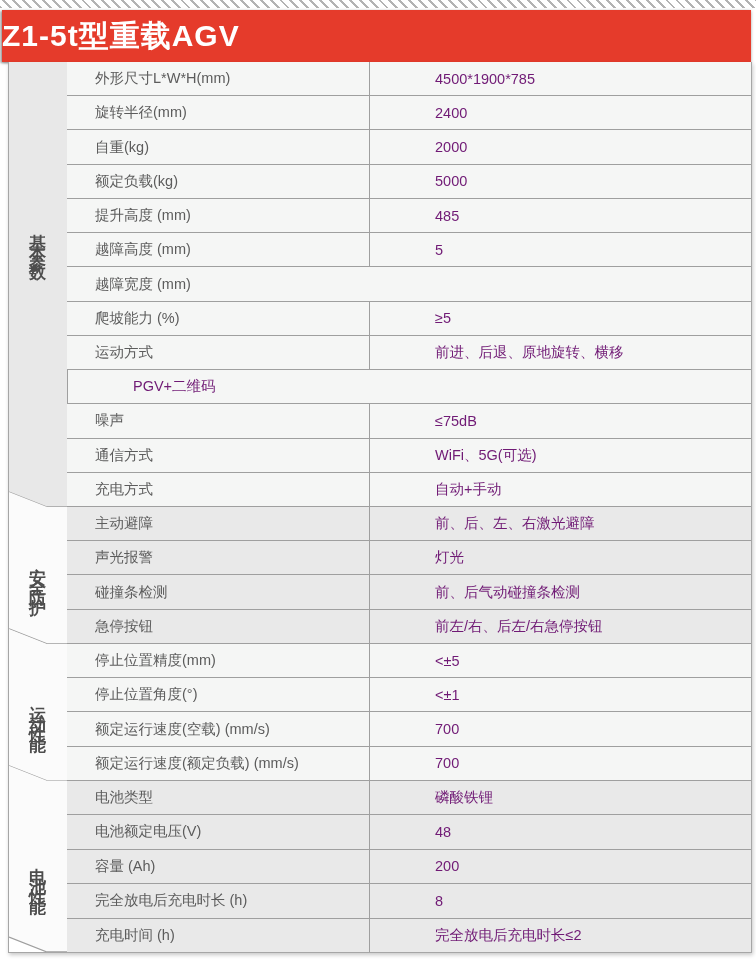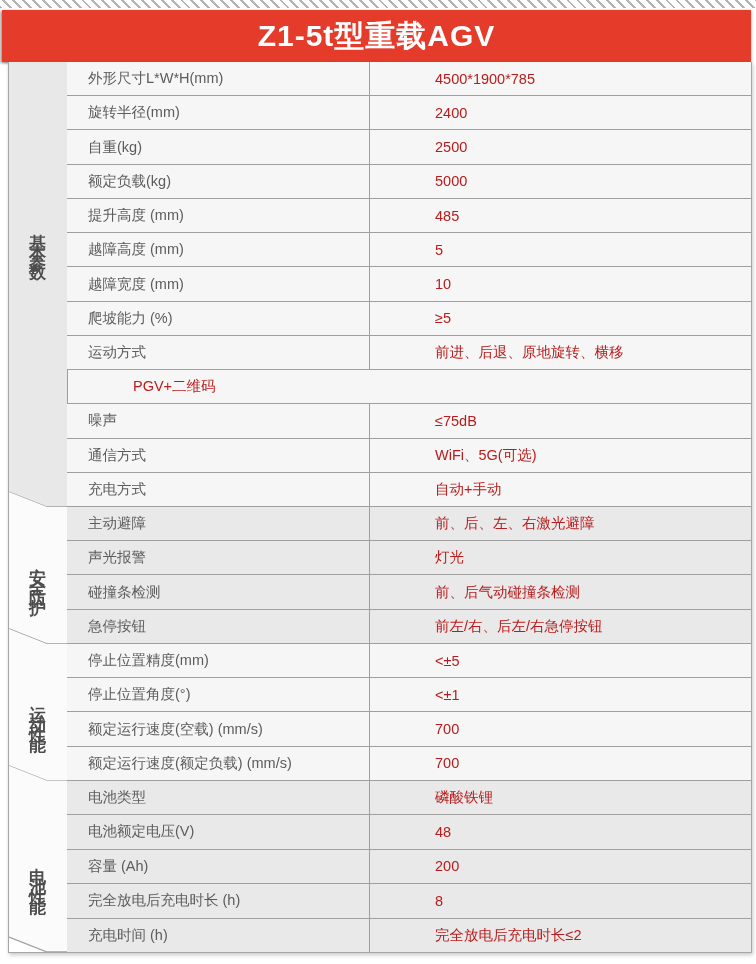--- a/index.html
+++ b/index.html
@@ -6,21 +6,21 @@
   body{
     width:756px;height:964px;position:relative;overflow:hidden;
     font-family:"Liberation Sans","DejaVu Sans",sans-serif;
   }
   .hatch-strip{
     position:absolute;top:0;left:0;width:756px;height:8px;
     background:repeating-linear-gradient(45deg,#b3b3b3 0 2px,#ffffff 2px 7px);
   }
   .header-bar{
     position:absolute;top:10px;left:2px;width:749px;height:52px;
-    display:flex;align-items:center;justify-content:center;
+    display:flex;align-items:center;justify-content:flex-start;
     box-shadow:0 1px 3px rgba(0,0,0,0.35), -2px 1px 2px rgba(0,0,0,0.25);
   }
   .header-bar .title{
     color:#ffffff;font-size:30px;font-weight:800;letter-spacing:1px;
   }
   .spec-card{
     position:absolute;top:62px;left:8px;width:742px;height:890px;
     border-left:1.5px solid #a6a6a6;border-right:1.5px solid #a6a6a6;border-bottom:1.5px solid #a6a6a6;
     box-sizing:content-box;display:flex;background:#ffffff;
     box-shadow:1px 2px 4px rgba(0,0,0,0.22);
@@ -36,26 +36,26 @@
     font-size:17px;font-weight:bold;color:#4d4d4d;letter-spacing:10px;
     white-space:nowrap;
   }
   .table-body{flex:1;display:flex;flex-direction:column;height:890px;}
   .section{display:flex;flex-direction:column;}
   .row{display:flex;box-sizing:border-box;border-bottom:1px solid #9f9f9f;flex:1;}
   .section:last-child .row:last-child{border-bottom:none;}
   .section.light .row{background:#f5f6f5;}
   .section.dark .row{background:#e9e9e9;}
   .cell-label{
-    width:302px;flex:0 0 302px;box-sizing:border-box;padding-left:21px;
+    width:302px;flex:0 0 302px;box-sizing:border-box;padding-left:28px;
     display:flex;align-items:center;font-size:14.5px;color:#5c5c5c;
   }
   .cell-value{
     flex:1;box-sizing:border-box;border-left:1px solid #9f9f9f;padding-left:65px;
-    display:flex;align-items:center;font-size:14.5px;color:#b91c1c;
+    display:flex;align-items:center;font-size:14.5px;color:#701a75;
   }
 </style>
 </head>
 <body>
 
 <div class="hatch-strip"></div>
 
 <div class="header-bar" style="background: rgb(229, 59, 43);">
   <div class="title">Z1-5t型重载AGV</div>
 </div>
@@ -82,37 +82,36 @@
         <div class="row">
           <div class="cell-label">外形尺寸L*W*H(mm)</div>
           <div class="cell-value">4500*1900*785</div>
         </div>
         <div class="row">
           <div class="cell-label">旋转半径(mm)</div>
           <div class="cell-value">2400</div>
         </div>
         <div class="row">
           <div class="cell-label">自重(kg)</div>
-          <div class="cell-value">2500</div>
+          <div class="cell-value">2000</div>
         </div>
         <div class="row">
           <div class="cell-label">额定负载(kg)</div>
           <div class="cell-value">5000</div>
         </div>
         <div class="row">
           <div class="cell-label">提升高度 (mm)</div>
           <div class="cell-value">485</div>
         </div>
         <div class="row">
           <div class="cell-label">越障高度 (mm)</div>
           <div class="cell-value">5</div>
         </div>
         <div class="row">
           <div class="cell-label">越障宽度 (mm)</div>
-          <div class="cell-value">10</div>
         </div>
         <div class="row">
           <div class="cell-label">爬坡能力 (%)</div>
           <div class="cell-value">≥5</div>
         </div>
         <div class="row">
           <div class="cell-label">运动方式</div>
           <div class="cell-value">前进、后退、原地旋转、横移</div>
         </div>
         <div class="row">

